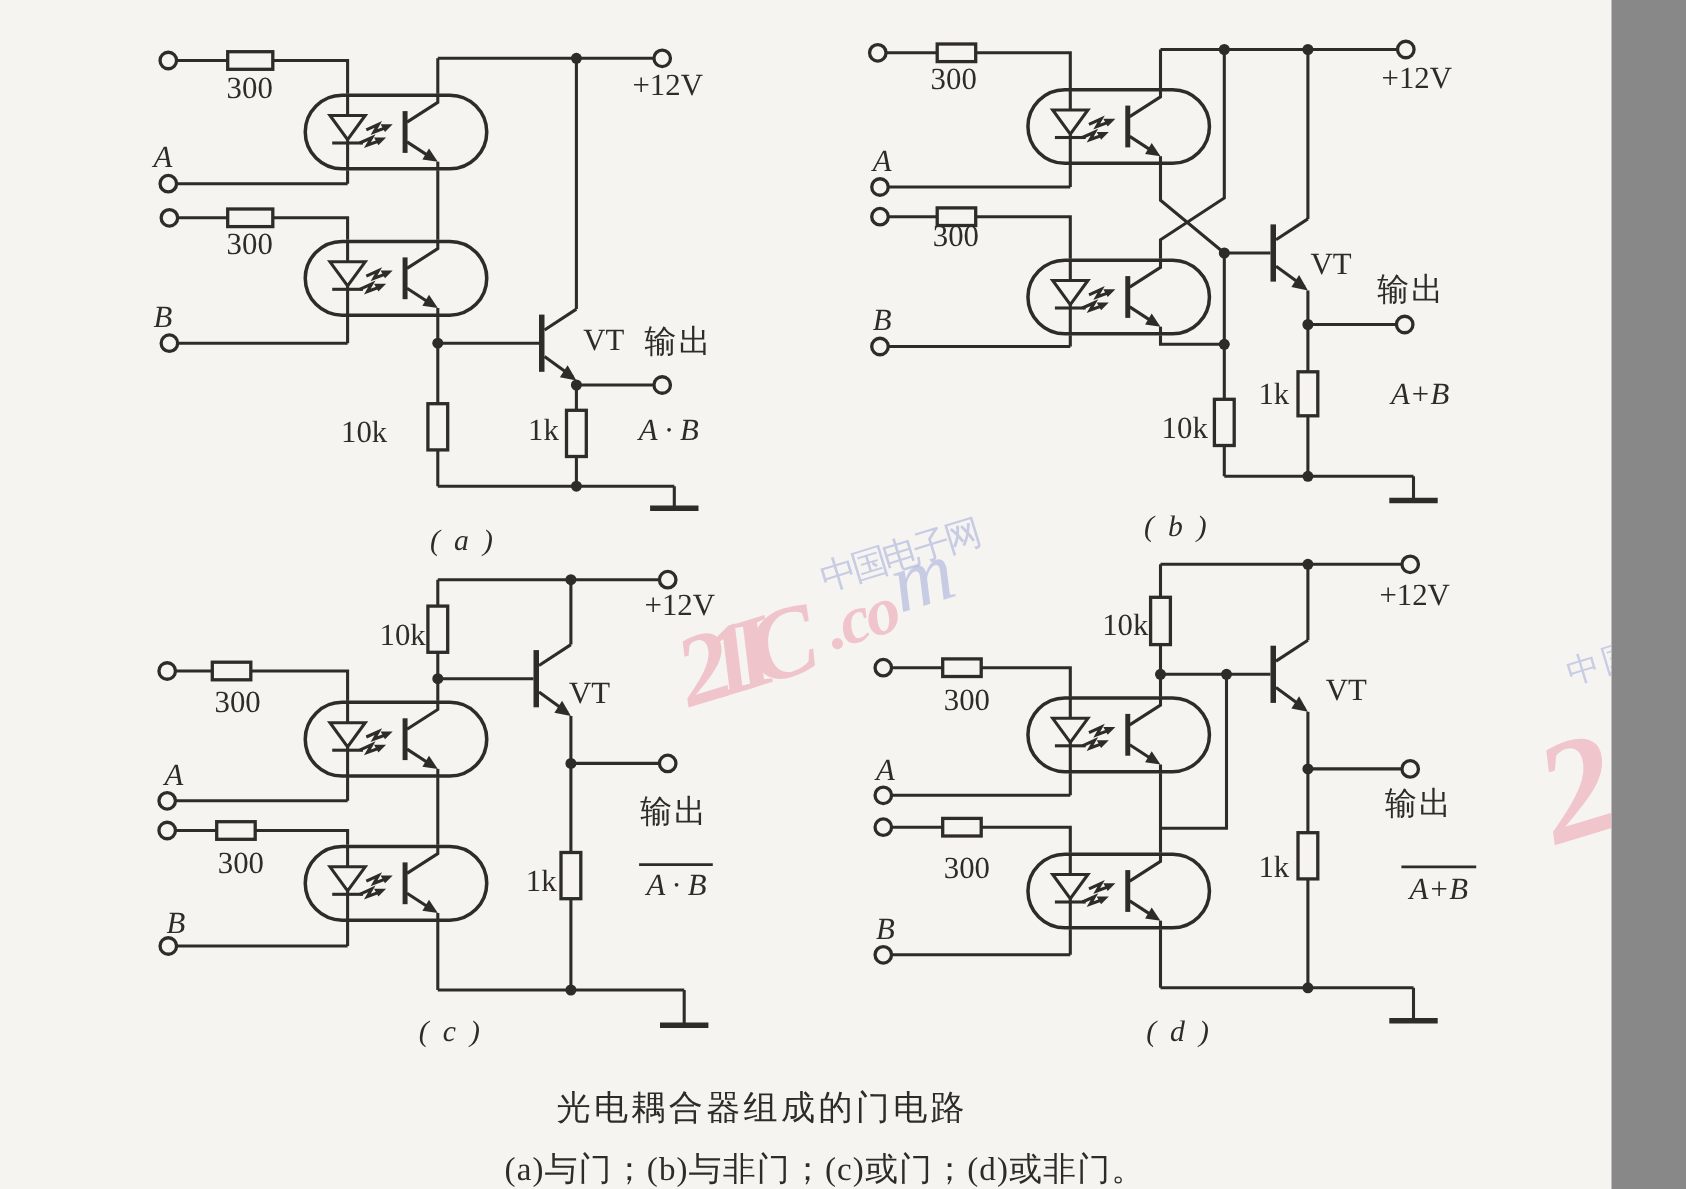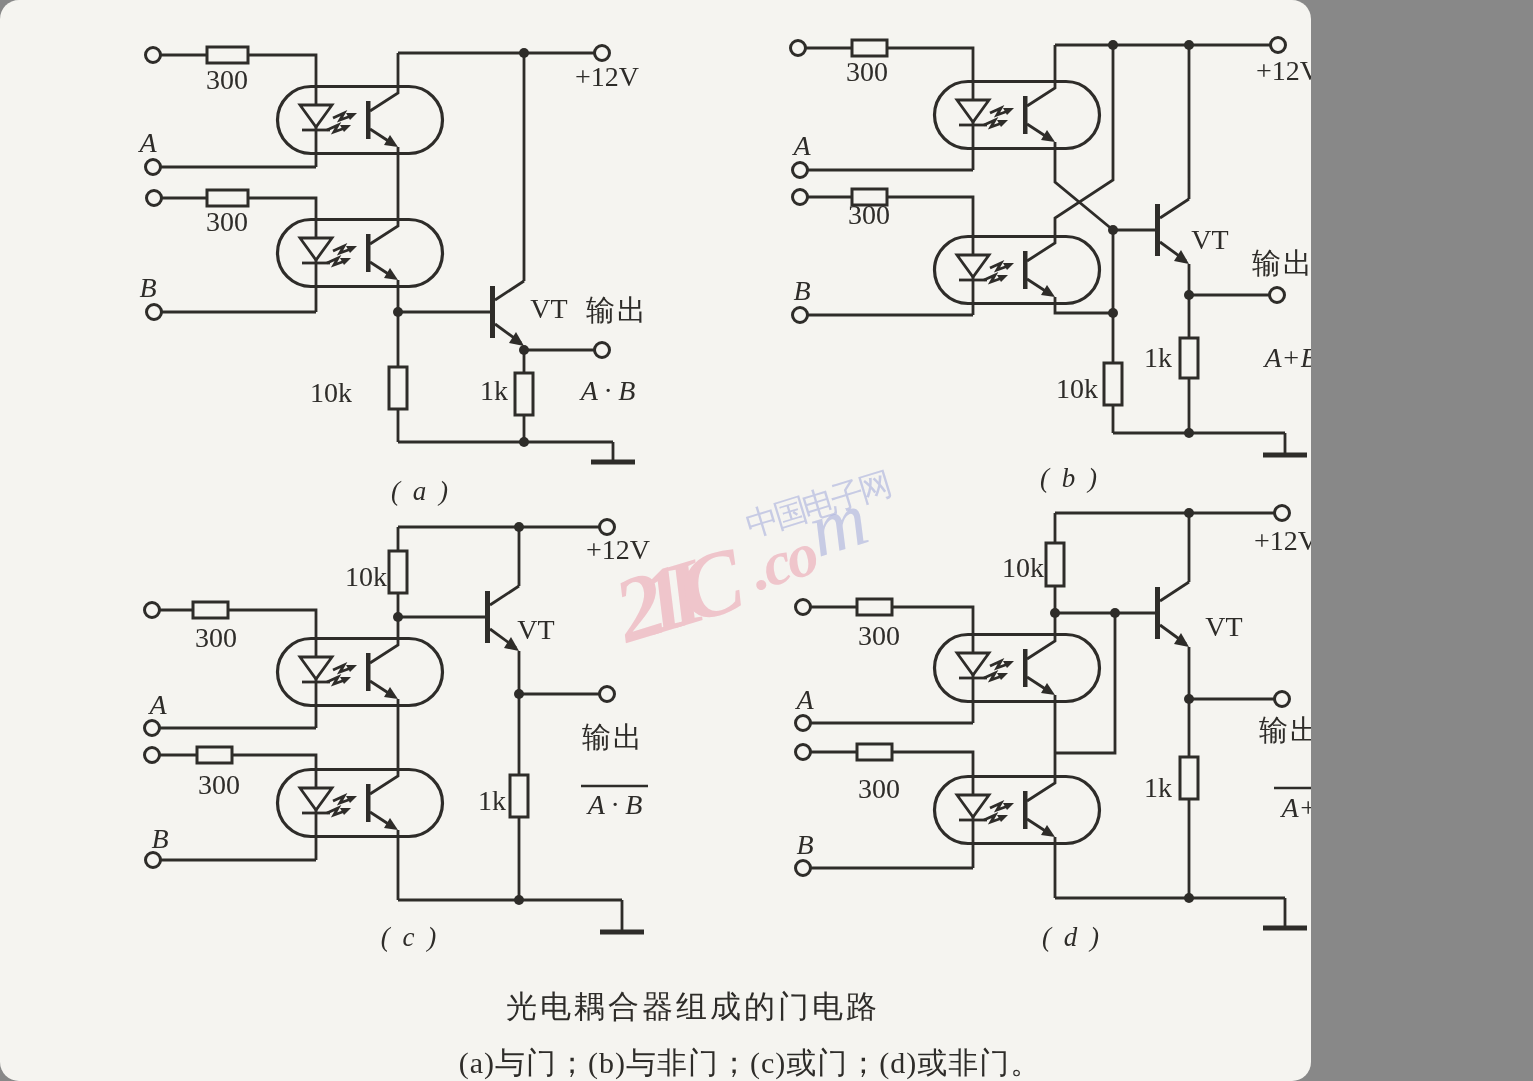--- a/index.html
+++ b/index.html
@@ -3,21 +3,21 @@
 <meta charset="utf-8">
 <style>
   :root{
     --ink:#2e2c29;
     --bg:#f5f4f0;
     --pink:#eb9fae;
     --blue:#aab1dd;
   }
   html,body{margin:0;padding:0;}
   body{background:#888;font-family:"Liberation Serif","DejaVu Serif",serif;}
-  #stage{position:relative;width:1311px;height:1081px;background:var(--bg);overflow:hidden;border-radius:19px;}
+  #stage{position:relative;width:1465px;height:1081px;background:var(--bg);overflow:hidden;}
   svg{position:absolute;left:0;top:0;}
   .st{stroke:var(--ink);stroke-width:2.8;fill:none;}
   .stadium{stroke:var(--ink);stroke-width:3.2;fill:none;}
   .thick{stroke:var(--ink);stroke-width:5;fill:none;}
   .fil{fill:var(--ink);stroke:none;}
   .term{stroke:var(--ink);stroke-width:3;fill:var(--bg);}
   text{fill:var(--ink);font-family:"Liberation Serif","DejaVu Serif",serif;}
   .lbl{font-size:28px;text-anchor:middle;}
   .lble{font-size:28px;text-anchor:end;}
   .ital{font-style:italic;}

